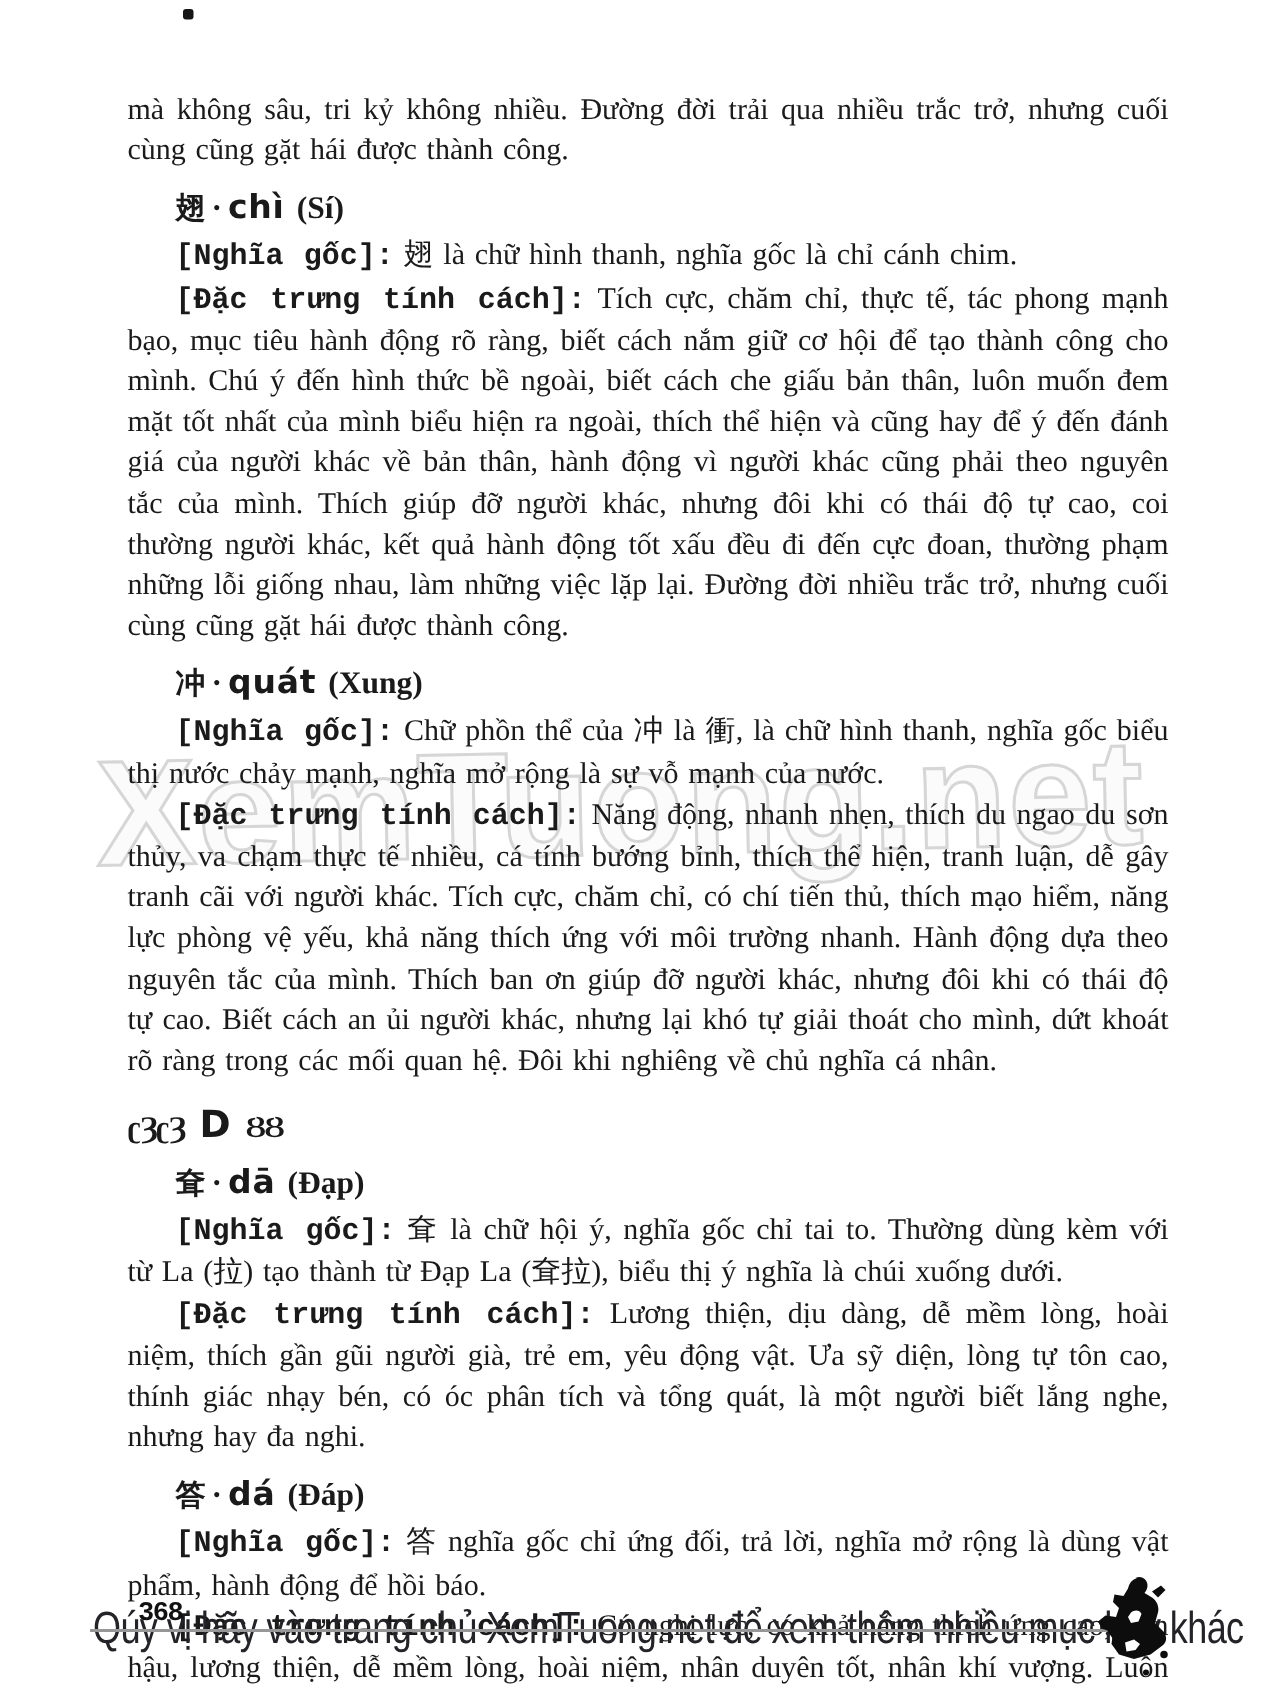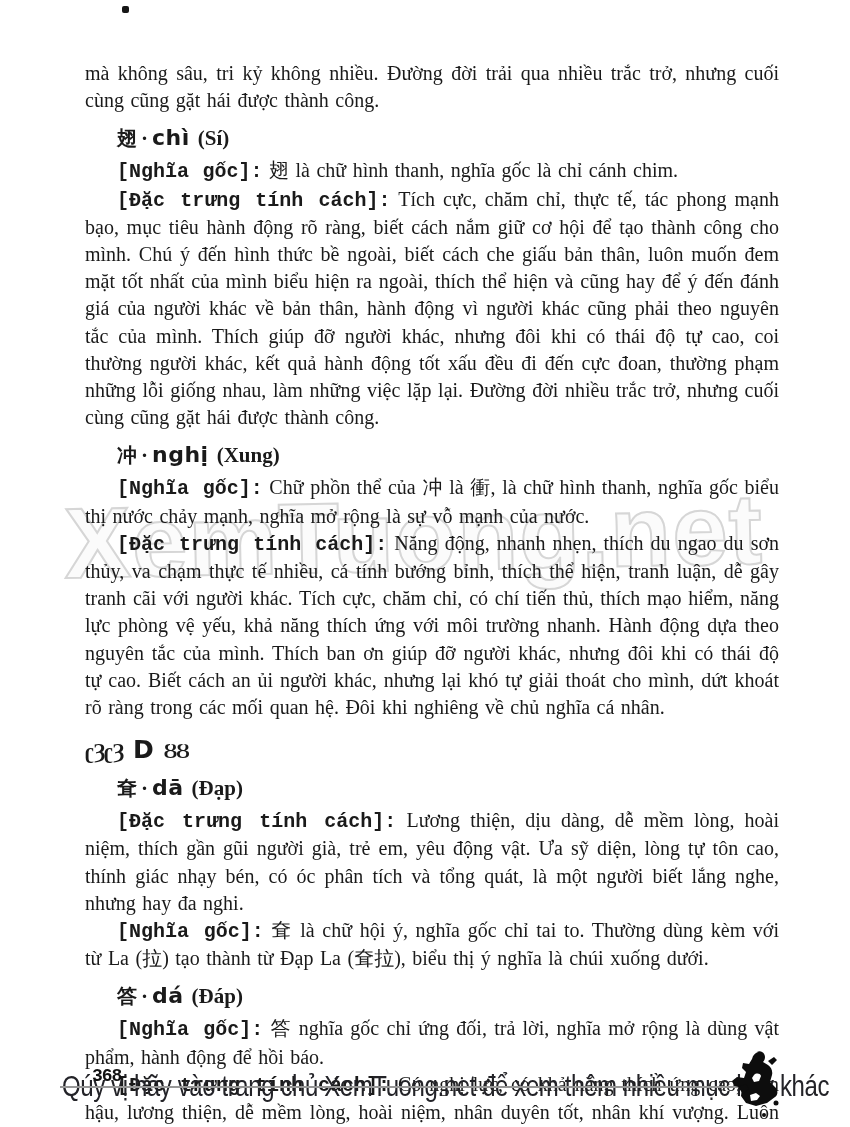--- a/index.html
+++ b/index.html
@@ -80,45 +80,45 @@
     <p class="body indent">
       <span class="label">[Nghĩa gốc]:</span>
       <span>翅 là chữ hình thanh, nghĩa gốc là chỉ cánh chim.</span>
     </p>
     <p class="body indent">
       <span class="label">[Đặc trưng tính cách]:</span>
       <span>Tích cực, chăm chỉ, thực tế, tác phong mạnh bạo, mục tiêu hành động rõ ràng, biết cách nắm giữ cơ hội để tạo thành công cho mình. Chú ý đến hình thức bề ngoài, biết cách che giấu bản thân, luôn muốn đem mặt tốt nhất của mình biểu hiện ra ngoài, thích thể hiện và cũng hay để ý đến đánh giá của người khác về bản thân, hành động vì người khác cũng phải theo nguyên tắc của mình. Thích giúp đỡ người khác, nhưng đôi khi có thái độ tự cao, coi thường người khác, kết quả hành động tốt xấu đều đi đến cực đoan, thường phạm những lỗi giống nhau, làm những việc lặp lại. Đường đời nhiều trắc trở, nhưng cuối cùng cũng gặt hái được thành công.</span>
     </p>
 
     <span class="entry-heading">
-      <span class="hanzi">冲</span><span class="sep">·</span><span class="pinyin">nghị</span><span class="viet">(Xung)</span>
+      <span class="hanzi">冲</span><span class="sep">·</span><span class="pinyin">quát</span><span class="viet">(Xung)</span>
     </span>
     <p class="body indent">
       <span class="label">[Nghĩa gốc]:</span>
       <span>Chữ phồn thể của 冲 là 衝, là chữ hình thanh, nghĩa gốc biểu thị nước chảy mạnh, nghĩa mở rộng là sự vỗ mạnh của nước.</span>
     </p>
     <p class="body indent">
       <span class="label">[Đặc trưng tính cách]:</span>
       <span>Năng động, nhanh nhẹn, thích du ngao du sơn thủy, va chạm thực tế nhiều, cá tính bướng bỉnh, thích thể hiện, tranh luận, dễ gây tranh cãi với người khác. Tích cực, chăm chỉ, có chí tiến thủ, thích mạo hiểm, năng lực phòng vệ yếu, khả năng thích ứng với môi trường nhanh. Hành động dựa theo nguyên tắc của mình. Thích ban ơn giúp đỡ người khác, nhưng đôi khi có thái độ tự cao. Biết cách an ủi người khác, nhưng lại khó tự giải thoát cho mình, dứt khoát rõ ràng trong các mối quan hệ. Đôi khi nghiêng về chủ nghĩa cá nhân.</span>
     </p>
 
     <div class="divider">
       <span class="ornament">ʗȜʗȜ</span><span class="divider-letter">D</span><span class="ornament">ȢȢ</span>
     </div>
 
     <span class="entry-heading">
       <span class="hanzi">耷</span><span class="sep">·</span><span class="pinyin">dā</span><span class="viet">(Đạp)</span>
     </span>
     <p class="body indent">
+      <span class="label">[Nghĩa gốc]:</span>
+      <span>耷 là chữ hội ý, nghĩa gốc chỉ tai to. Thường dùng kèm với từ La (拉) tạo thành từ Đạp La (耷拉), biểu thị ý nghĩa là chúi xuống dưới.</span>
+    </p>
+    <p class="body indent">
       <span class="label">[Đặc trưng tính cách]:</span>
       <span>Lương thiện, dịu dàng, dễ mềm lòng, hoài niệm, thích gần gũi người già, trẻ em, yêu động vật. Ưa sỹ diện, lòng tự tôn cao, thính giác nhạy bén, có óc phân tích và tổng quát, là một người biết lắng nghe, nhưng hay đa nghi.</span>
-    </p>
-    <p class="body indent">
-      <span class="label">[Nghĩa gốc]:</span>
-      <span>耷 là chữ hội ý, nghĩa gốc chỉ tai to. Thường dùng kèm với từ La (拉) tạo thành từ Đạp La (耷拉), biểu thị ý nghĩa là chúi xuống dưới.</span>
     </p>
 
     <span class="entry-heading">
       <span class="hanzi">答</span><span class="sep">·</span><span class="pinyin">dá</span><span class="viet">(Đáp)</span>
     </span>
     <p class="body indent">
       <span class="label">[Nghĩa gốc]:</span>
       <span>答 nghĩa gốc chỉ ứng đối, trả lời, nghĩa mở rộng là dùng vật phẩm, hành động để hồi báo.</span>
     </p>
     <p class="body indent">

